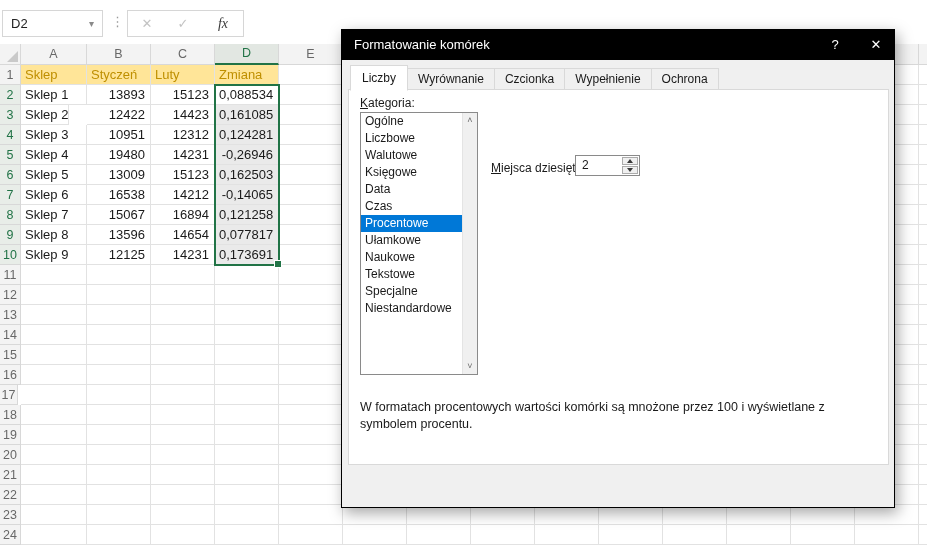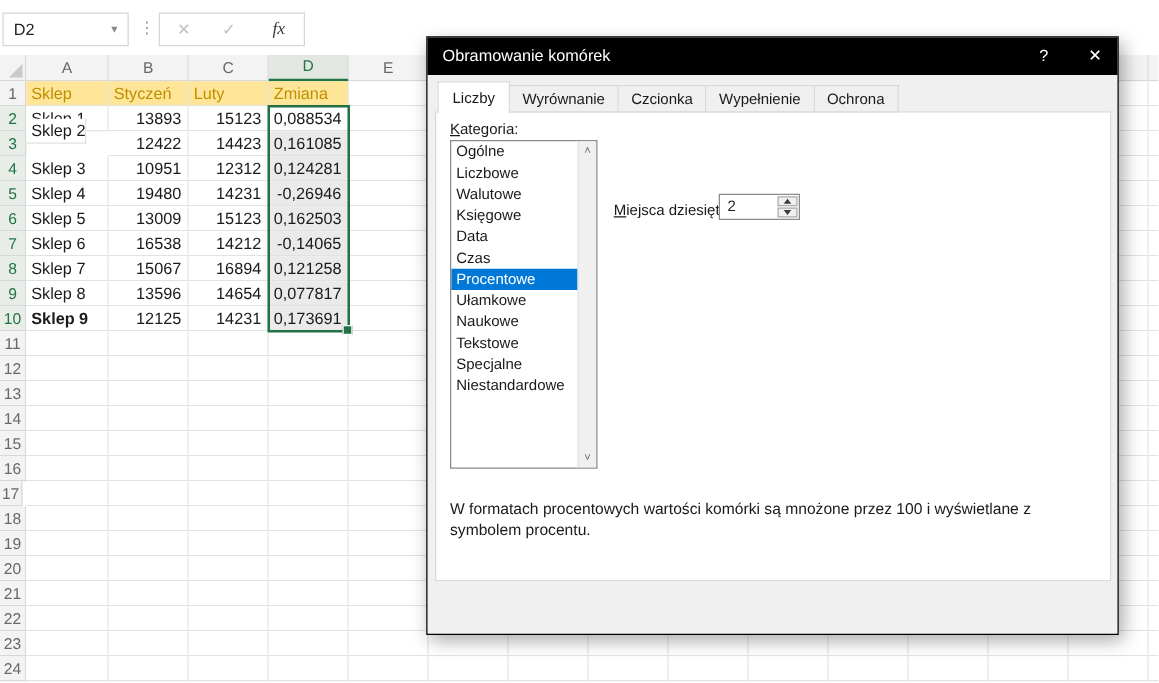--- a/index.html
+++ b/index.html
@@ -157,21 +157,21 @@
       <div class="cell" style="left: 407px; top: 41px; width: 64px; height: 20px;"></div>
       <div class="cell" style="left: 471px; top: 41px; width: 64px; height: 20px;"></div>
       <div class="cell" style="left: 535px; top: 41px; width: 64px; height: 20px;"></div>
       <div class="cell" style="left: 599px; top: 41px; width: 64px; height: 20px;"></div>
       <div class="cell" style="left: 663px; top: 41px; width: 64px; height: 20px;"></div>
       <div class="cell" style="left: 727px; top: 41px; width: 64px; height: 20px;"></div>
       <div class="cell" style="left: 791px; top: 41px; width: 64px; height: 20px;"></div>
       <div class="cell" style="left: 855px; top: 41px; width: 64px; height: 20px;"></div>
       <div class="cell" style="left: 919px; top: 41px; width: 64px; height: 20px;"></div>
       <div class="hdr rowsel" style="left: 0px; top: 61px; width: 21px; height: 20px;">3</div>
-      <div class="cell" style="left: 21px; top: 51px; width: 48px; height: 20px;">Sklep 2</div>
+      <div class="cell" style="left: 21px; top: 61px; width: 48px; height: 20px;">Sklep 2</div>
       <div class="cell num" style="left: 87px; top: 61px; width: 64px; height: 20px;">12422</div>
       <div class="cell num" style="left: 151px; top: 61px; width: 64px; height: 20px;">14423</div>
       <div class="cell num selcell" style="left: 215px; top: 61px; width: 64px; height: 20px;">0,161085</div>
       <div class="cell" style="left: 279px; top: 61px; width: 64px; height: 20px;"></div>
       <div class="cell" style="left: 343px; top: 61px; width: 64px; height: 20px;"></div>
       <div class="cell" style="left: 407px; top: 61px; width: 64px; height: 20px;"></div>
       <div class="cell" style="left: 471px; top: 61px; width: 64px; height: 20px;"></div>
       <div class="cell" style="left: 535px; top: 61px; width: 64px; height: 20px;"></div>
       <div class="cell" style="left: 599px; top: 61px; width: 64px; height: 20px;"></div>
       <div class="cell" style="left: 663px; top: 61px; width: 64px; height: 20px;"></div>
@@ -269,21 +269,21 @@
       <div class="cell" style="left: 407px; top: 181px; width: 64px; height: 20px;"></div>
       <div class="cell" style="left: 471px; top: 181px; width: 64px; height: 20px;"></div>
       <div class="cell" style="left: 535px; top: 181px; width: 64px; height: 20px;"></div>
       <div class="cell" style="left: 599px; top: 181px; width: 64px; height: 20px;"></div>
       <div class="cell" style="left: 663px; top: 181px; width: 64px; height: 20px;"></div>
       <div class="cell" style="left: 727px; top: 181px; width: 64px; height: 20px;"></div>
       <div class="cell" style="left: 791px; top: 181px; width: 64px; height: 20px;"></div>
       <div class="cell" style="left: 855px; top: 181px; width: 64px; height: 20px;"></div>
       <div class="cell" style="left: 919px; top: 181px; width: 64px; height: 20px;"></div>
       <div class="hdr rowsel" style="left: 0px; top: 201px; width: 21px; height: 20px;">10</div>
-      <div class="cell" style="left: 21px; top: 201px; width: 66px; height: 20px; font-weight: bold;">Sklep 9</div>
+      <div class="cell" style="left: 21px; top: 201px; width: 66px; height: 20px;">Sklep 9</div>
       <div class="cell num" style="left: 87px; top: 201px; width: 64px; height: 20px;">12125</div>
       <div class="cell num" style="left: 151px; top: 201px; width: 64px; height: 20px;">14231</div>
       <div class="cell num selcell" style="left: 215px; top: 201px; width: 64px; height: 20px;">0,173691</div>
       <div class="cell" style="left: 279px; top: 201px; width: 64px; height: 20px;"></div>
       <div class="cell" style="left: 343px; top: 201px; width: 64px; height: 20px;"></div>
       <div class="cell" style="left: 407px; top: 201px; width: 64px; height: 20px;"></div>
       <div class="cell" style="left: 471px; top: 201px; width: 64px; height: 20px;"></div>
       <div class="cell" style="left: 535px; top: 201px; width: 64px; height: 20px;"></div>
       <div class="cell" style="left: 599px; top: 201px; width: 64px; height: 20px;"></div>
       <div class="cell" style="left: 663px; top: 201px; width: 64px; height: 20px;"></div>
@@ -514,21 +514,21 @@
       <div class="cell" style="left: 727px; top: 481px; width: 64px; height: 20px;"></div>
       <div class="cell" style="left: 791px; top: 481px; width: 64px; height: 20px;"></div>
       <div class="cell" style="left: 855px; top: 481px; width: 64px; height: 20px;"></div>
       <div class="cell" style="left: 919px; top: 481px; width: 64px; height: 20px;"></div>
       <div class="" id="selbox" style="left: 214px; top: 40px; width: 66px; height: 182px;"></div>
       <div class="" id="fillhandle" style="left: 274px; top: 216px;"></div>
     </div>
 
   <div id="dialog">
     <div id="dlg-title">
-      <span class="txt">Obramowanie komórek</span>
+      <span class="txt">Formatowanie komórek</span>
       <span id="dlg-help">?</span>
       <span id="dlg-close">✕</span>
     </div>
 
     <div id="tabstrip">
         <div class="tab active">Liczby</div>
         <div class="tab">Wyrównanie</div>
         <div class="tab">Czcionka</div>
         <div class="tab">Wypełnienie</div>
         <div class="tab">Ochrona</div>

